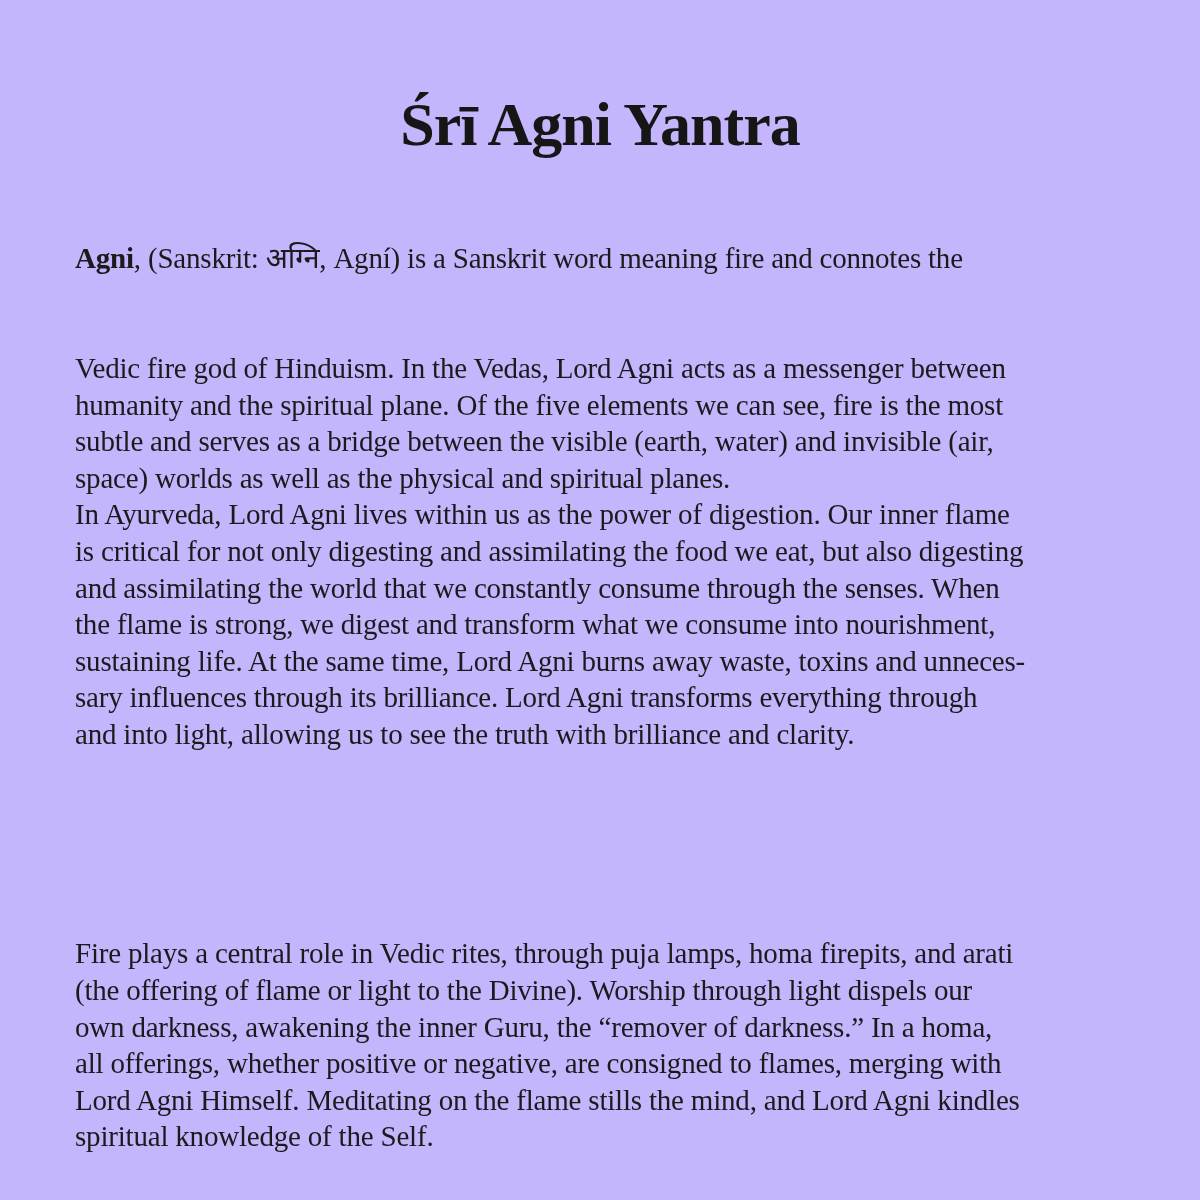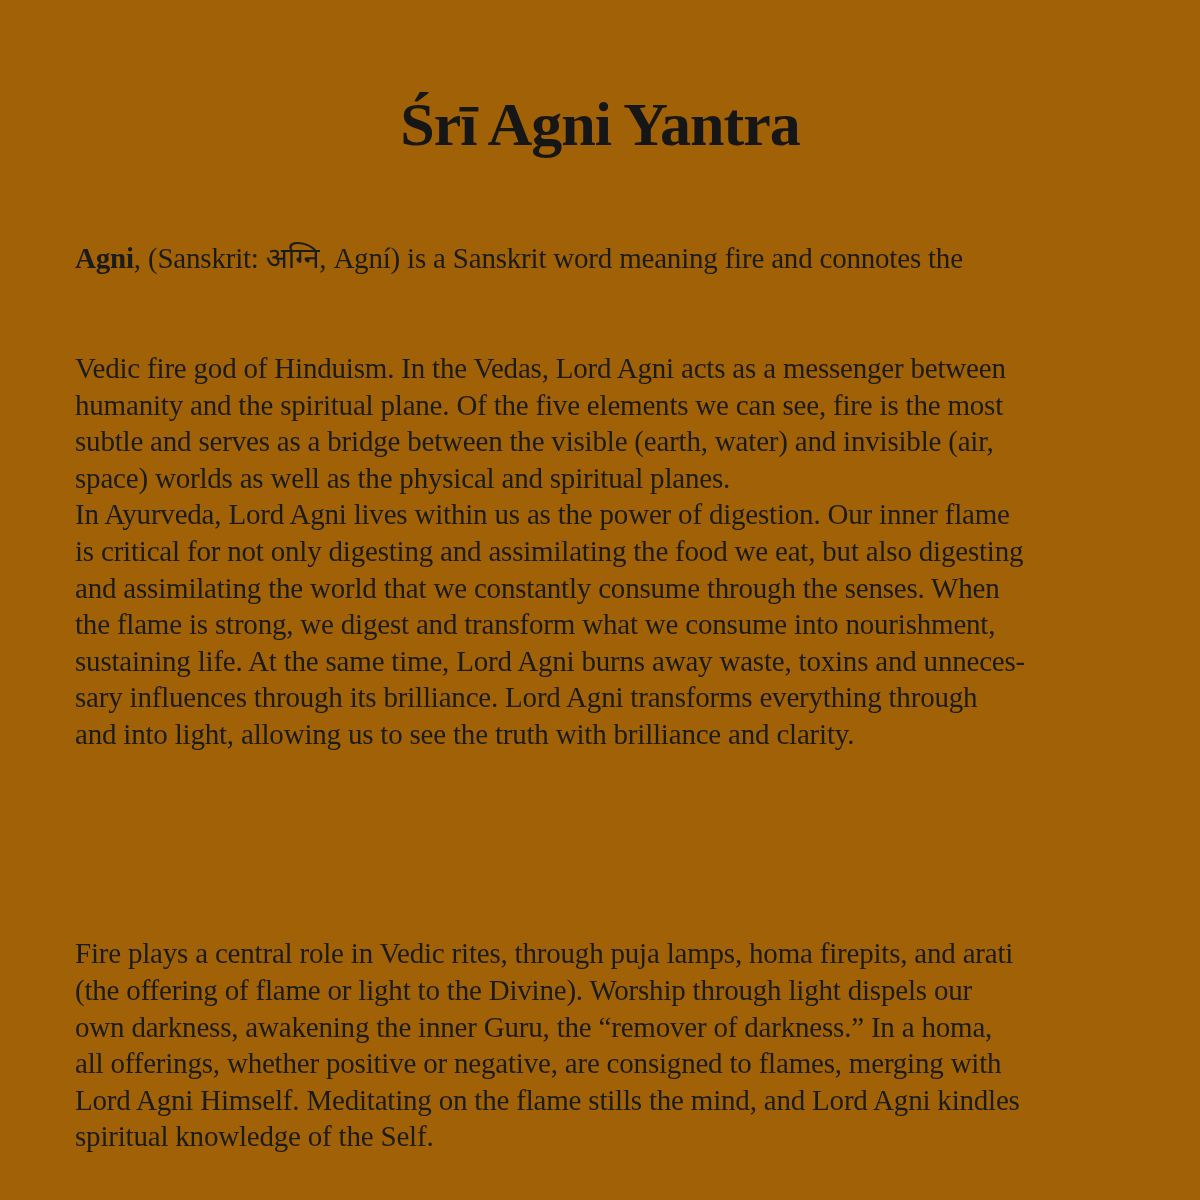--- a/index.html
+++ b/index.html
@@ -4,21 +4,21 @@
 <style>
   html, body {
     margin: 0;
     padding: 0;
     background: #ffffff;
   }
   .page {
     position: relative;
     width: 1200px;
     height: 1200px;
-    background: #a16207;
+    background: #c4b5fd;
     color: #1b1b1b;
     font-family: "Liberation Serif", "DejaVu Serif", serif;
     overflow: hidden;
   }
   .title {
     position: absolute;
     top: 48px;
     left: 0;
     width: 100%;
     text-align: center;

